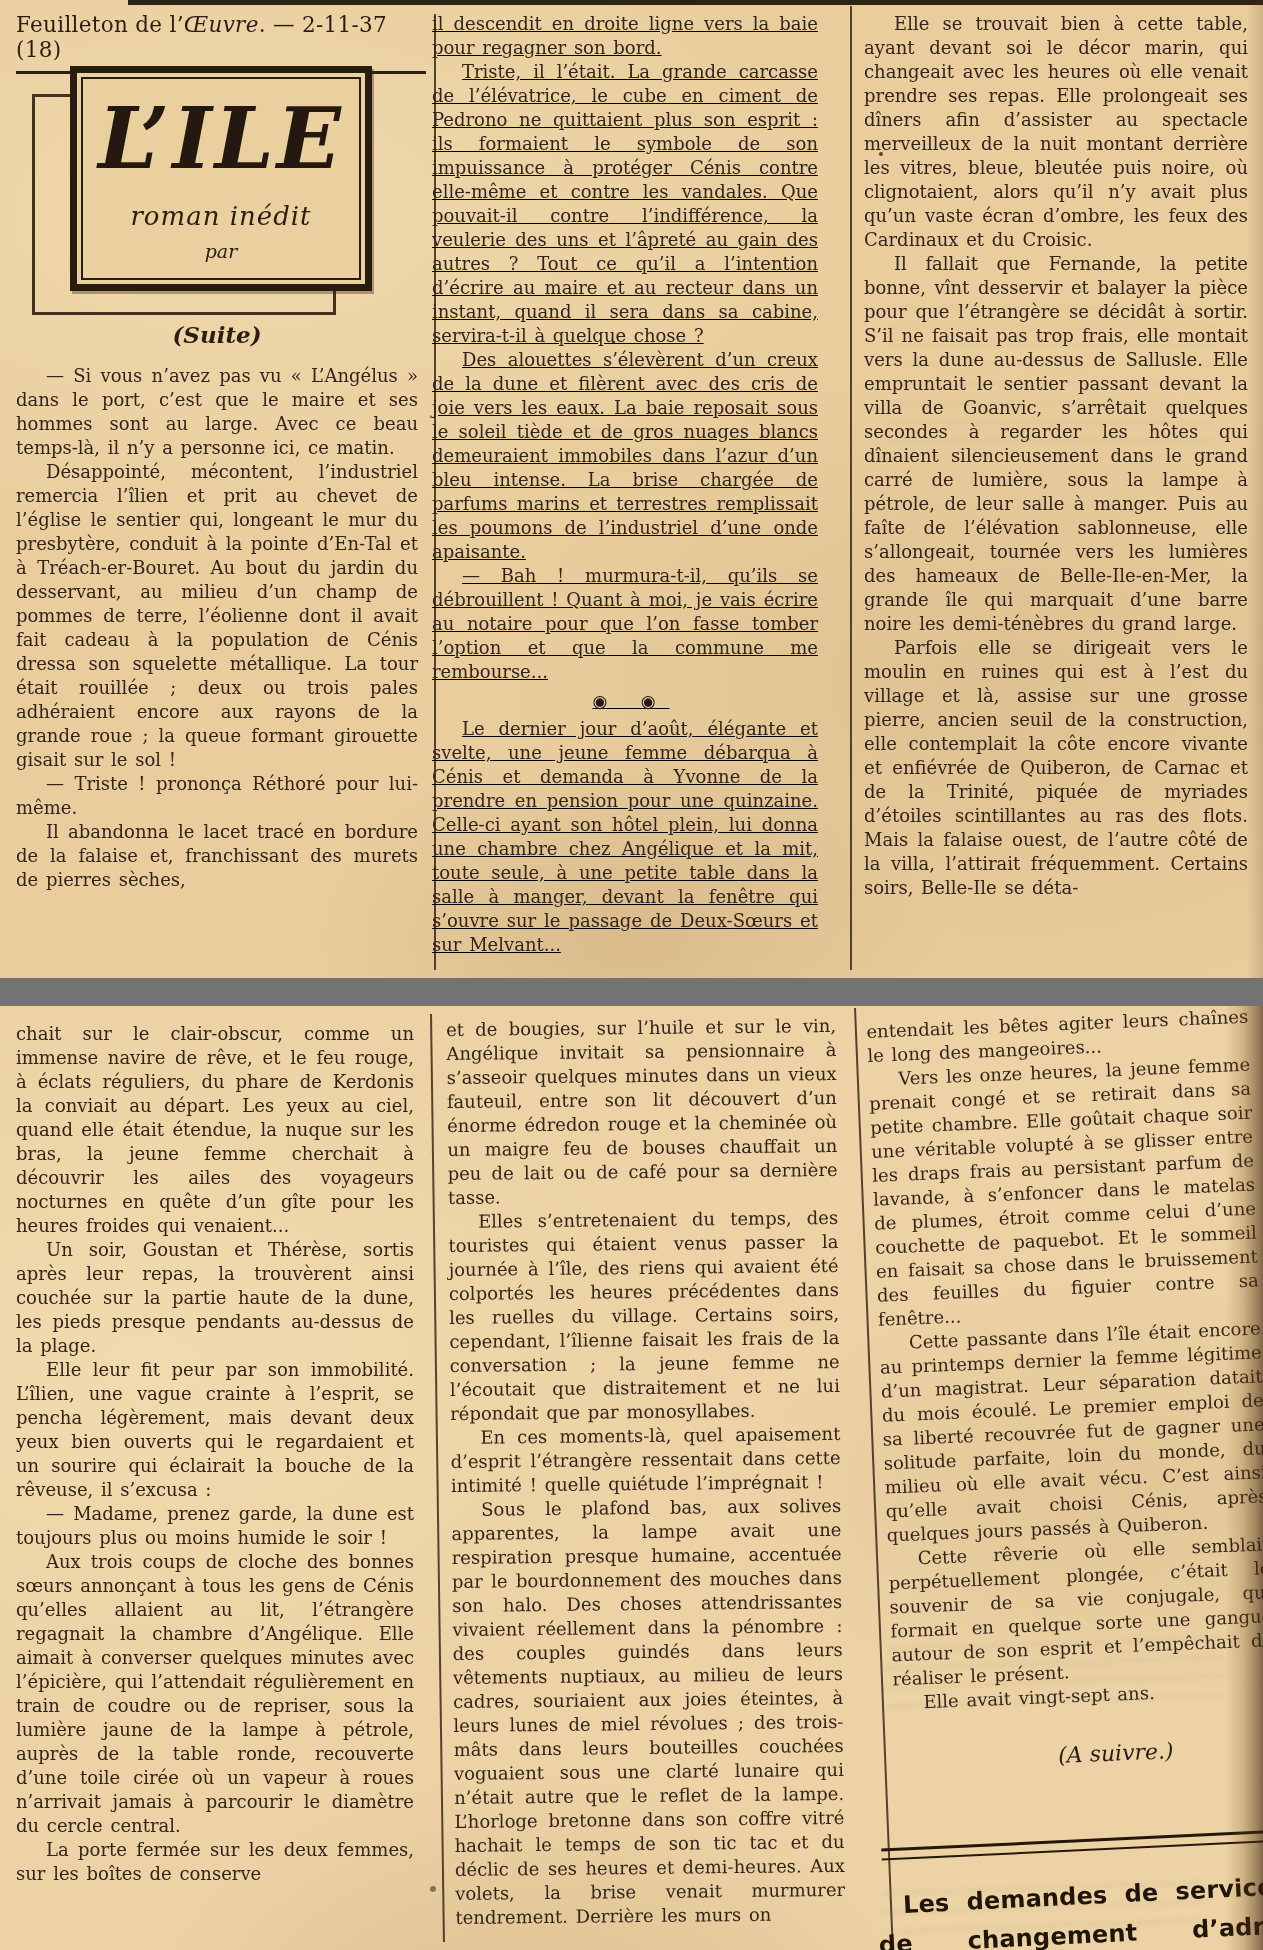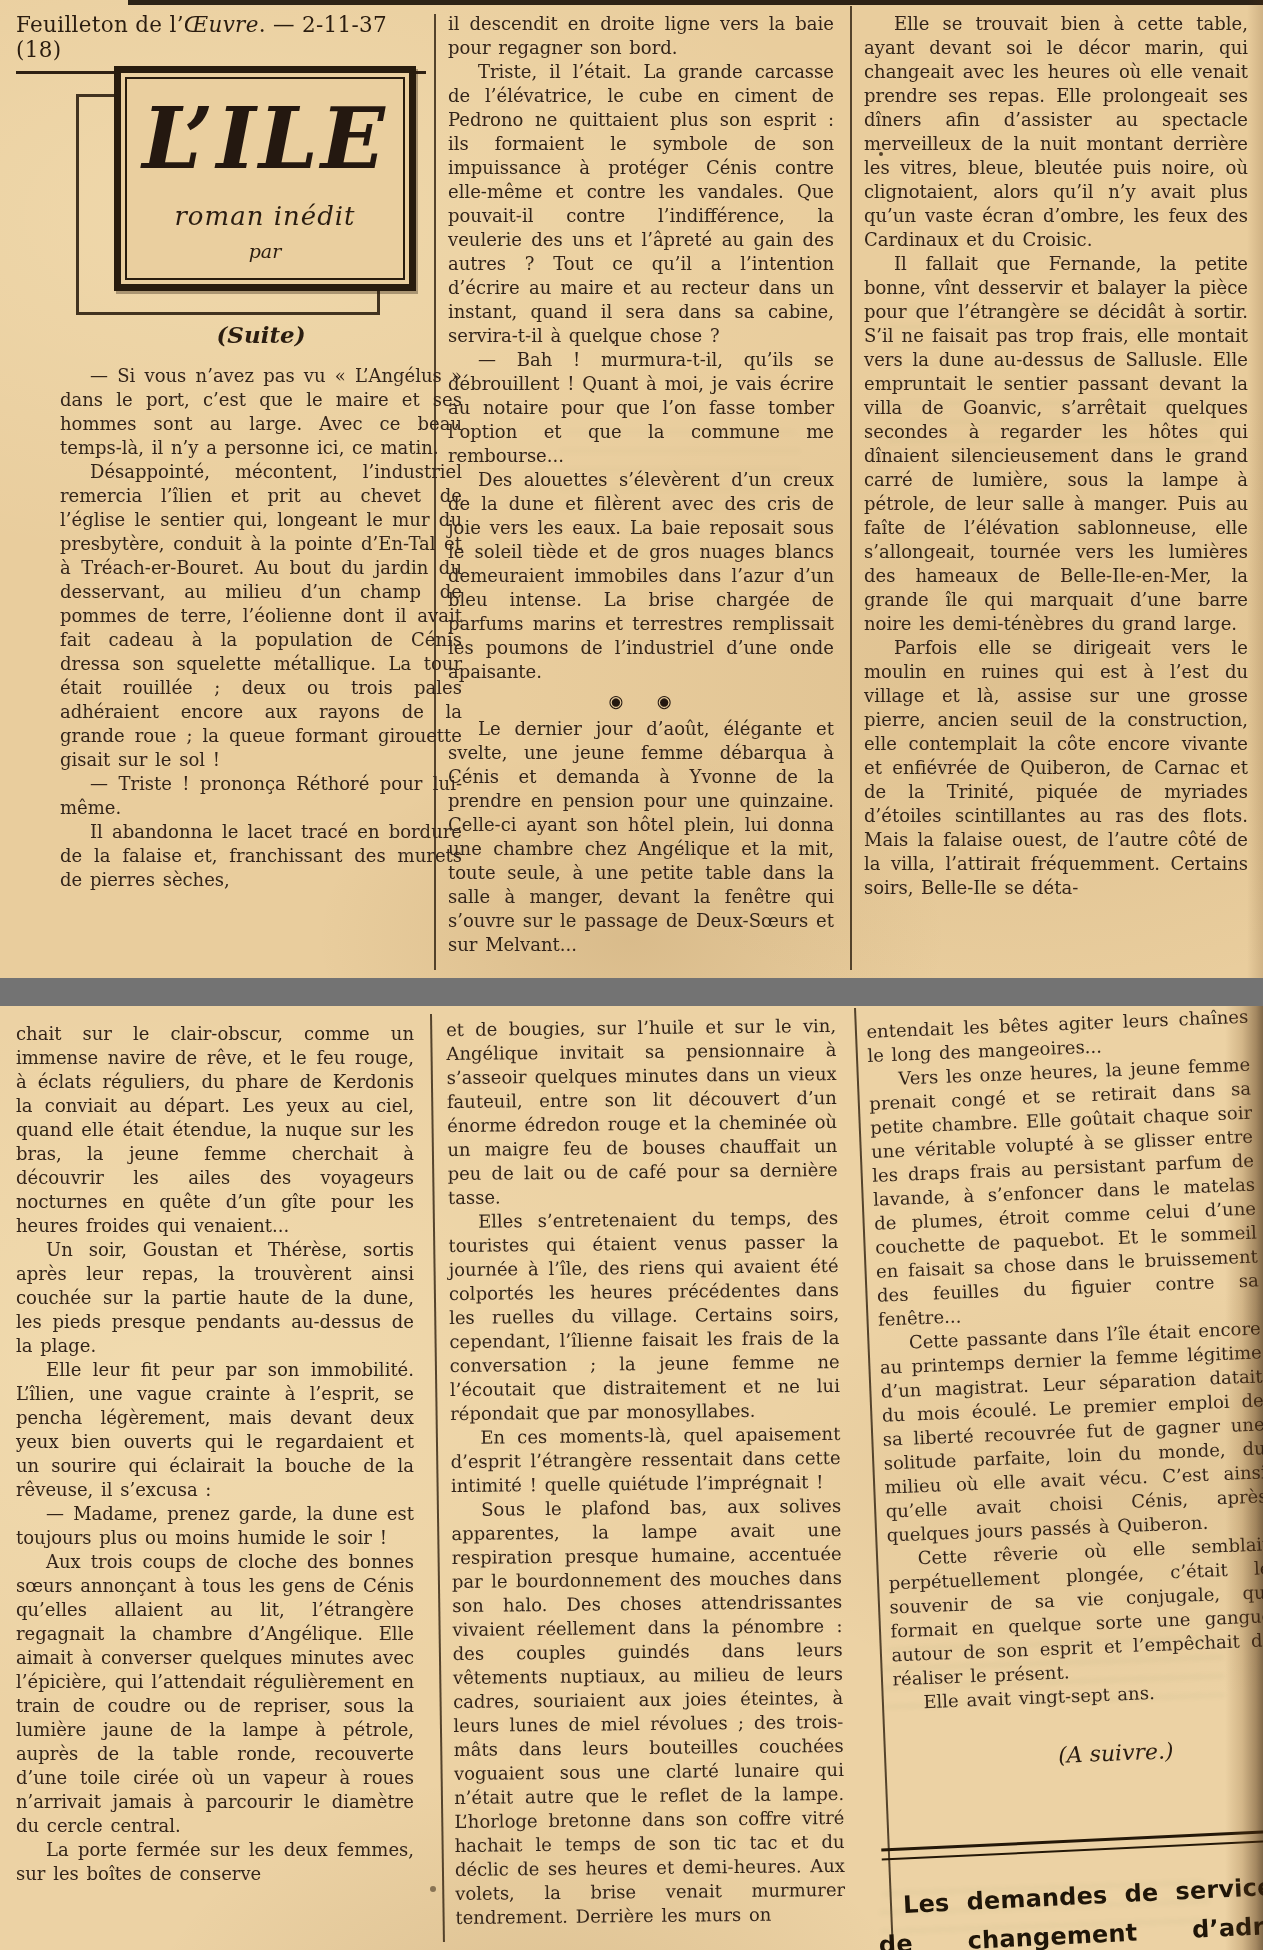--- a/index.html
+++ b/index.html
@@ -34,22 +34,22 @@
   .bvr1{left:430px;top:8px;height:928px;transform:rotate(-0.8deg);transform-origin:top left;}
   .bvr2{left:854px;top:2px;height:938px;transform:rotate(-2.3deg);transform-origin:top left;}
 
   
   .masthead{position:absolute;left:16px;top:12px;width:410px;font-size:21.5px;color:#2b1d10;
             padding-bottom:9px;border-bottom:3px solid #2e2013;letter-spacing:0.3px;}
   .masthead .journal{font-style:italic;}
 
   
   .col{position:absolute;}
-  .tcol1{left:16px;top:58px;width:402px;margin-left:44px;}
-  .tcol2{left:448px;top:12px;width:386px;}
+  .tcol1{left:16px;top:58px;width:402px;}
+  .tcol2{left:432px;top:12px;width:386px;text-decoration:underline;}
   .tcol3{left:864px;top:12px;width:384px;}
   .bcol1{left:16px;top:16px;width:398px;}
   .bcol2{left:446px;top:12px;width:390px;transform:rotate(-0.6deg);transform-origin:top left;}
   .bcol3{left:866px;top:14px;width:382px;transform:rotate(-2.3deg);transform-origin:top left;}
 
   .para{font-size:18px;line-height:24px;text-align:justify;color:#33241a;margin:0;
         text-indent:30px;word-spacing:2px;hyphens:auto;}
   .para.flush{text-indent:0;}
 
   
@@ -127,22 +127,22 @@
           <p class="para">Désappointé, mécontent, l’industriel remercia l’îlien et prit au chevet de l’église le sentier qui, longeant le mur du presbytère, conduit à la pointe d’En-Tal et à Tréach-er-Bouret. Au bout du jardin du desservant, au milieu d’un champ de pommes de terre, l’éolienne dont il avait fait cadeau à la population de Cénis dressa son squelette métallique. La tour était rouillée ; deux ou trois pales adhéraient encore aux rayons de la grande roue ; la queue formant girouette gisait sur le sol !</p>
           <p class="para">— Triste ! prononça Réthoré pour lui-même.</p>
           <p class="para">Il abandonna le lacet tracé en bordure de la falaise et, franchissant des murets de pierres sèches,</p>
         </div>
     </div>
 
     <div class="col tcol2">
       <div>
           <p class="para flush">il descendit en droite ligne vers la baie pour regagner son bord.</p>
           <p class="para">Triste, il l’était. La grande carcasse de l’élévatrice, le cube en ciment de Pedrono ne quittaient plus son esprit : ils formaient le symbole de son impuissance à protéger Cénis contre elle-même et contre les vandales. Que pouvait-il contre l’indifférence, la veulerie des uns et l’âpreté au gain des autres ? Tout ce qu’il a l’intention d’écrire au maire et au recteur dans un instant, quand il sera dans sa cabine, servira-t-il à quelque chose ?</p>
+          <p class="para">Des alouettes s’élevèrent d’un creux de la dune et filèrent avec des cris de joie vers les eaux. La baie reposait sous le soleil tiède et de gros nuages blancs demeuraient immobiles dans l’azur d’un bleu intense. La brise chargée de parfums marins et terrestres remplissait les poumons de l’industriel d’une onde apaisante.</p>
           <p class="para">— Bah ! murmura-t-il, qu’ils se débrouillent ! Quant à moi, je vais écrire au notaire pour que l’on fasse tomber l’option et que la commune me rembourse...</p>
-          <p class="para">Des alouettes s’élevèrent d’un creux de la dune et filèrent avec des cris de joie vers les eaux. La baie reposait sous le soleil tiède et de gros nuages blancs demeuraient immobiles dans l’azur d’un bleu intense. La brise chargée de parfums marins et terrestres remplissait les poumons de l’industriel d’une onde apaisante.</p>
         </div>
       <div class="ornament">◉ ◉</div>
       <div>
           <p class="para">Le dernier jour d’août, élégante et svelte, une jeune femme débarqua à Cénis et demanda à Yvonne de la prendre en pension pour une quinzaine. Celle-ci ayant son hôtel plein, lui donna une chambre chez Angélique et la mit, toute seule, à une petite table dans la salle à manger, devant la fenêtre qui s’ouvre sur le passage de Deux-Sœurs et sur Melvant...</p>
         </div>
     </div>
 
     <div class="col tcol3">
       <div>
           <p class="para">Elle se trouvait bien à cette table, ayant devant soi le décor marin, qui changeait avec les heures où elle venait prendre ses repas. Elle prolongeait ses dîners afin d’assister au spectacle merveilleux de la nuit montant derrière les vitres, bleue, bleutée puis noire, où clignotaient, alors qu’il n’y avait plus qu’un vaste écran d’ombre, les feux des Cardinaux et du Croisic.</p>

